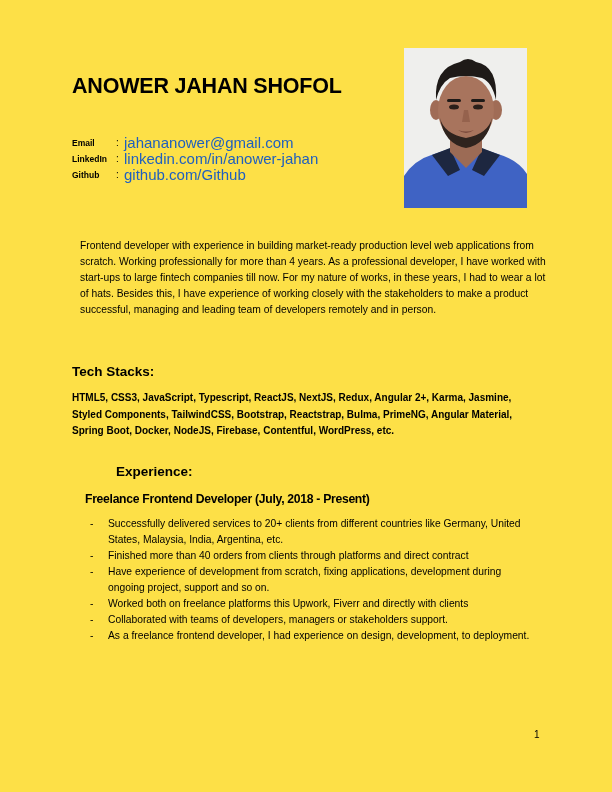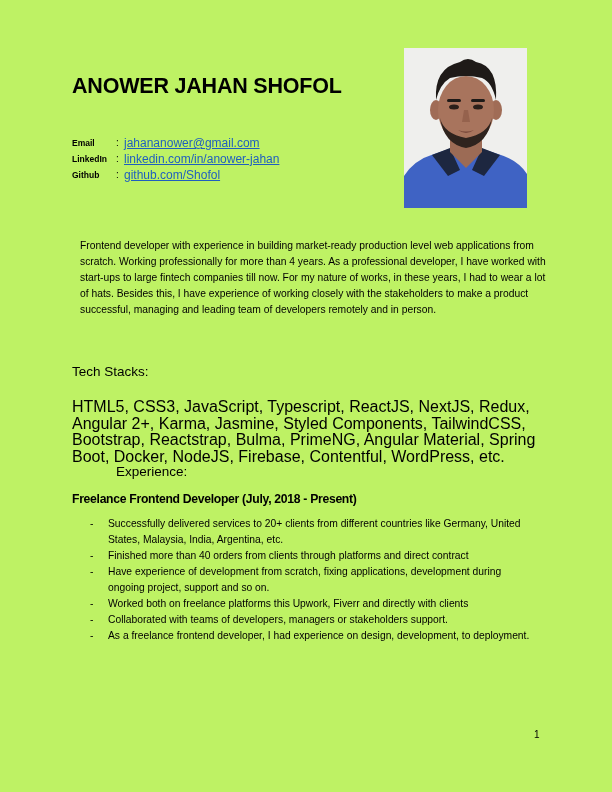--- a/index.html
+++ b/index.html
@@ -12,21 +12,21 @@
       height: 792px;
       position: relative;
       overflow: hidden;
       font-family: "Liberation Sans", "DejaVu Sans", sans-serif;
       color: #000;
     }
     .page {
       position: absolute;
       left: 0; top: 0;
       width: 612px; height: 792px;
-      background: #bef264;
+      background: #fde047;
     }
     .name {
       position: absolute;
       left: 72px; top: 73px;
       font-size: 21.5px;
       font-weight: bold;
       letter-spacing: -0.2px;
       line-height: 26px;
       margin: 0;
     }
@@ -53,59 +53,59 @@
       font-weight: bold;
       font-size: 8.5px;
       width: 44px;
     }
     .contact-sep {
       width: 8px;
       font-size: 10px;
     }
     .contact-link {
       color: #1f5fbf;
-      text-decoration: underline;
-      font-size: 12px;
+      font-size: 15px;
     }
     .photo {
       position: absolute;
       left: 404px; top: 48px;
       width: 123px; height: 160px;
       background: #efefed;
       overflow: hidden;
     }
     .summary {
       position: absolute;
       left: 72px; top: 230px;
       width: 468px;
       font-size: 10.3px;
       line-height: 16px;
       margin: 8px;
     }
     .section-heading {
       position: absolute;
       left: 72px;
       font-size: 13.5px;
-      font-weight: normal;
+      font-weight: bold;
       margin: 0;
       line-height: 18px;
     }
     .tech-heading { top: 363px; }
     .exp-heading { top: 463px; padding-left: 44px; }
     .tech-list {
       position: absolute;
-      left: 72px; top: 399px;
+      left: 72px; top: 390px;
       width: 470px;
-      font-size: 16px;
+      font-size: 10px;
       line-height: 16.5px;
       margin: 0;
+      font-weight: bold;
     }
     .job-title {
       position: absolute;
-      left: 72px; top: 491px;
+      left: 85px; top: 491px;
       font-size: 12.2px;
       font-weight: bold;
       letter-spacing: -0.3px;
       line-height: 17px;
       margin: 0;
     }
     .bullets {
       position: absolute;
       left: 90px; top: 516px;
       width: 450px;
@@ -144,21 +144,21 @@
       <a class="contact-link">jahananower@gmail.com</a>
     </div>
     <div class="contact-row">
       <span class="contact-label">LinkedIn</span>
       <span class="contact-sep">:</span>
       <a class="contact-link">linkedin.com/in/anower-jahan</a>
     </div>
     <div class="contact-row">
       <span class="contact-label">Github</span>
       <span class="contact-sep">:</span>
-      <a class="contact-link">github.com/Shofol</a>
+      <a class="contact-link">github.com/Github</a>
     </div>
   </div>
 
   <div class="photo">
     <svg width="123" height="160" viewBox="0 0 123 160" xmlns="http://www.w3.org/2000/svg">
       <rect width="123" height="160" fill="#efefed"></rect>
 
       <path d="M0 160 L0 128 Q10 112 30 106 L48 100 L62 118 L76 100 L94 106 Q114 112 123 126 L123 160 Z" fill="#3f63c4"></path>
 
       <path d="M28 107 L46 100 L56 122 L44 128 Z" fill="#1d2740"></path>

